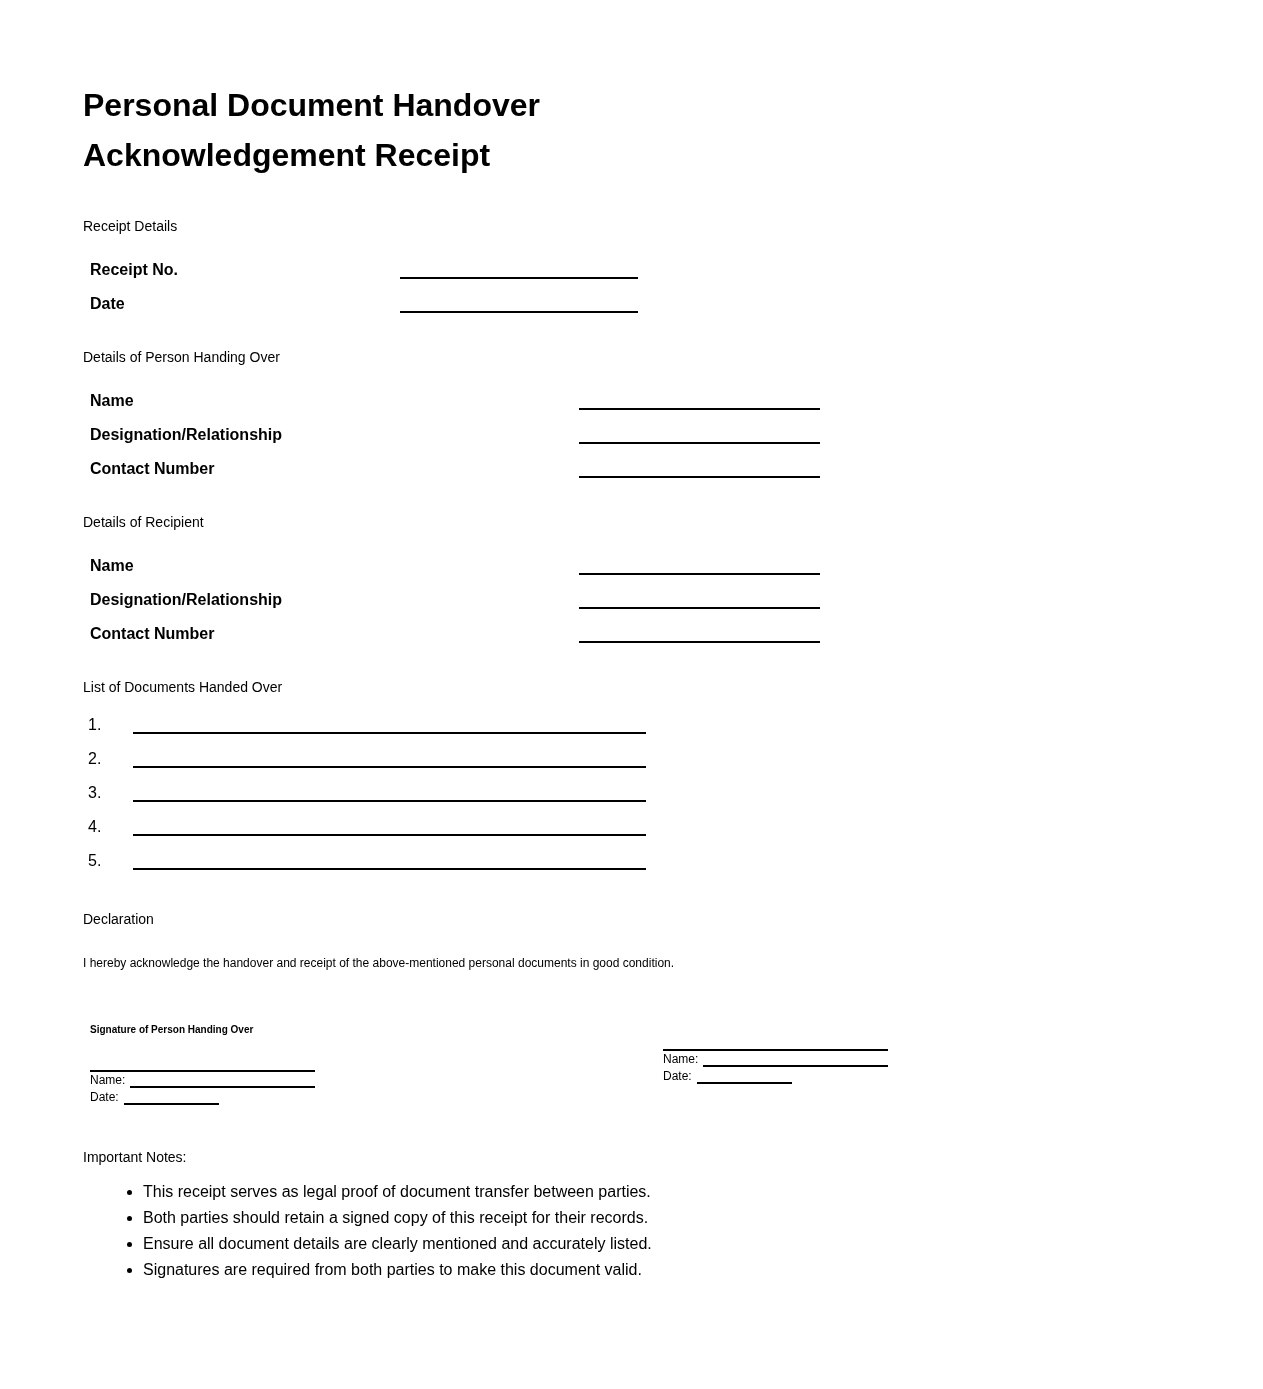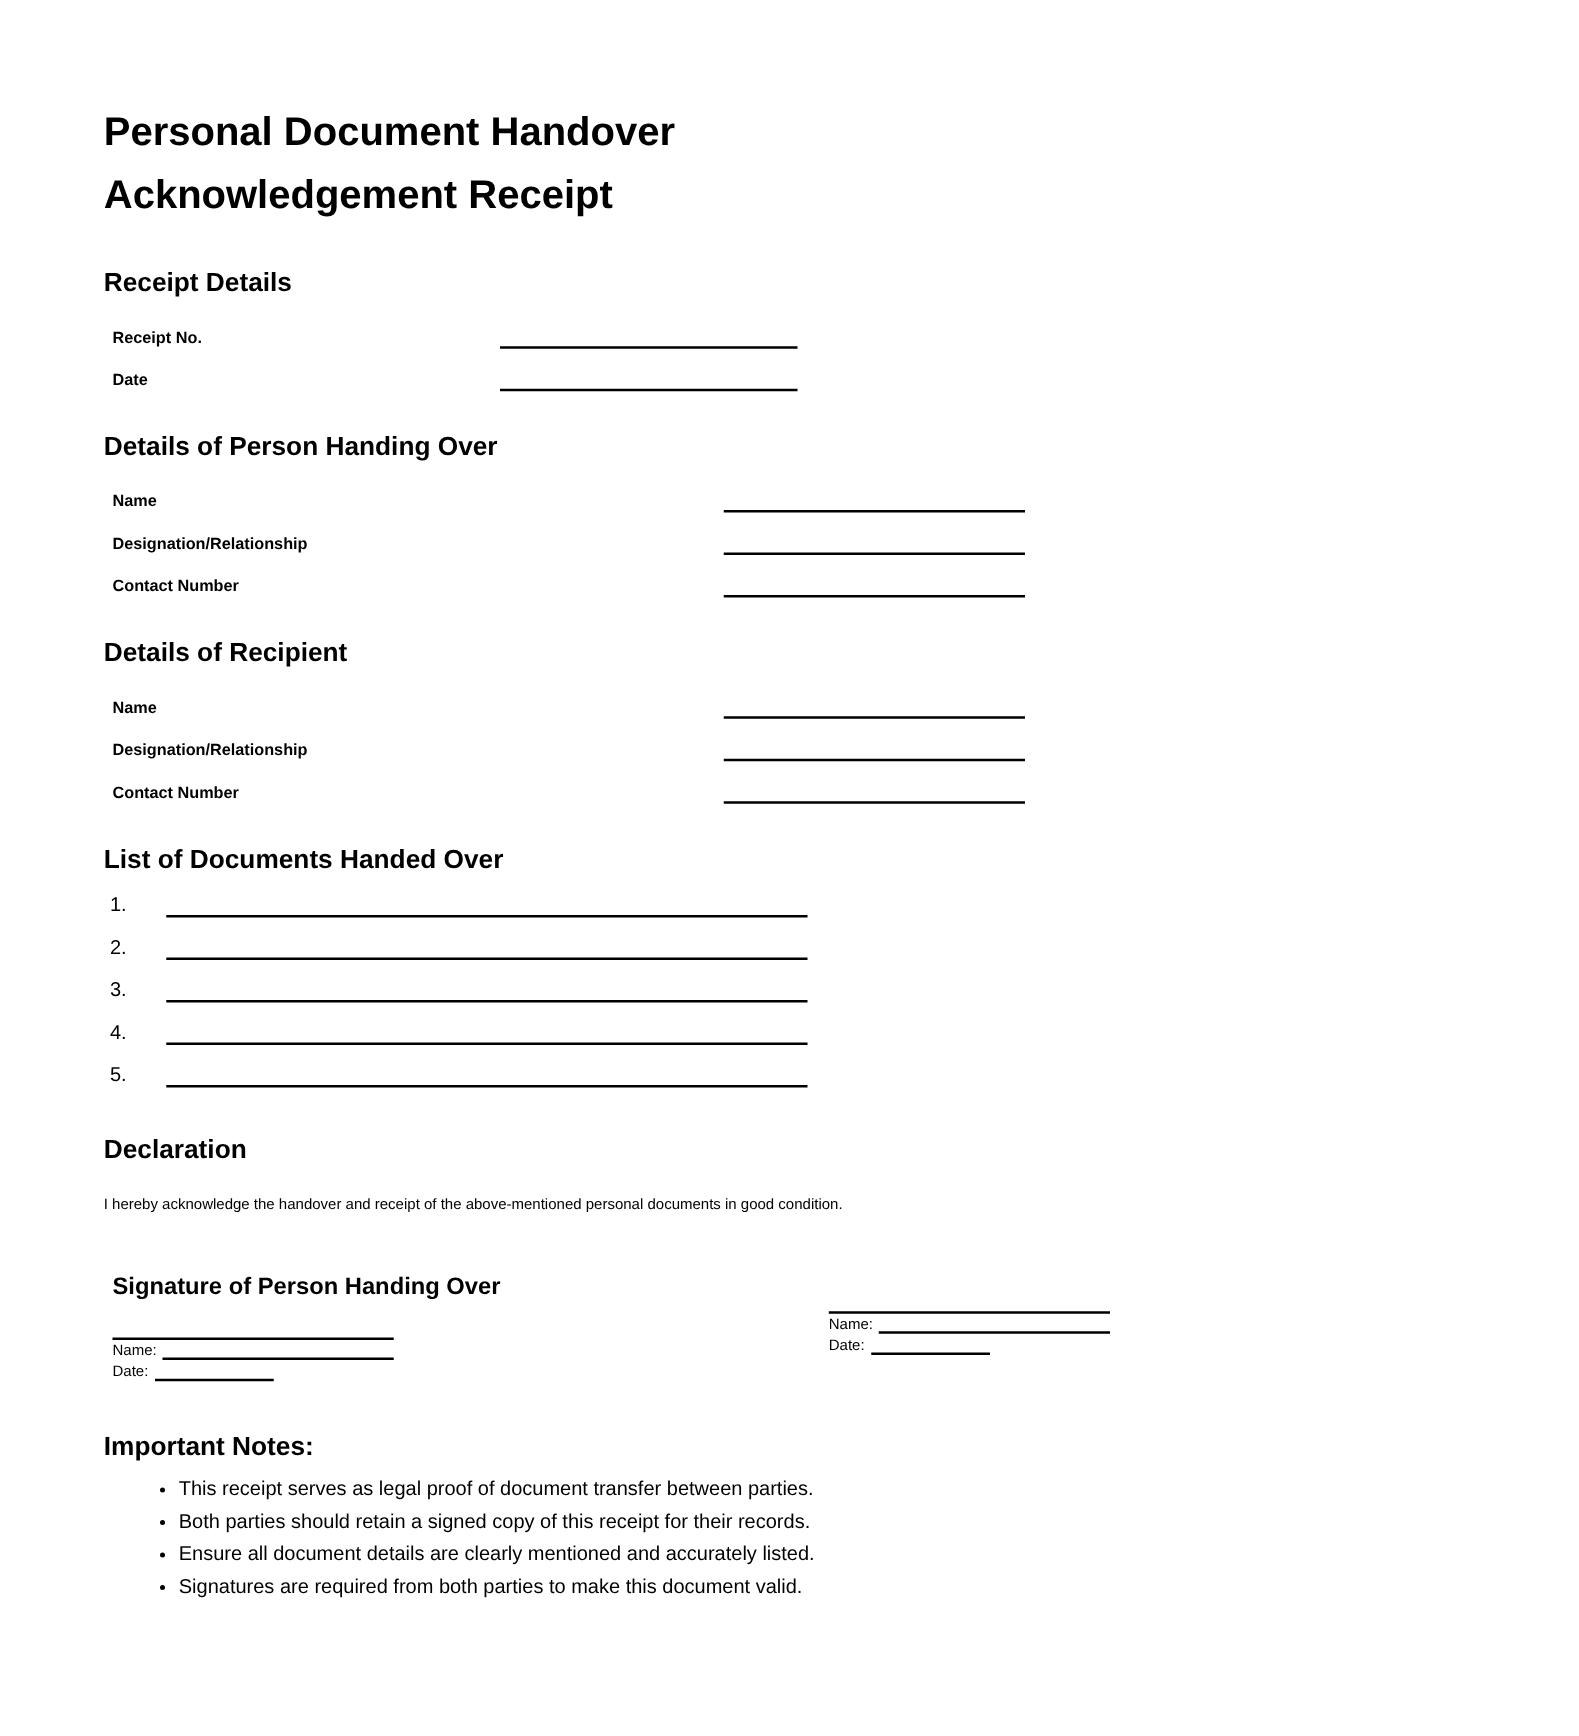--- a/index.html
+++ b/index.html
@@ -18,35 +18,35 @@
     padding: 80px 60px 0 83px;
     overflow: hidden;
   }
   .doc-title {
     margin: 0 0 36px 0;
     font-size: 32px;
     font-weight: bold;
     line-height: 50px;
   }
   .section-heading {
-    font-size: 21px;
-    font-weight: bold;
+    font-size: 14px;
+    font-weight: normal;
     line-height: 21px;
     margin: 34px 0 8px 0;
   }
   .section-heading.first { margin-top: 0; }
   .field-row {
     display: flex;
     align-items: flex-end;
     height: 34px;
     padding-left: 7px;
   }
   .field-label {
     font-weight: bold;
-    font-size: 13px;
+    font-size: 16px;
     line-height: 19px;
     flex: 0 0 auto;
   }
   .label-col-receipt { width: 310px; }
   .label-col-details { width: 489px; }
   .blank-line {
     border-bottom: 2px solid #000000;
     height: 2px;
     flex: 0 0 auto;
   }
@@ -72,21 +72,21 @@
     line-height: 21px;
     margin: 0;
   }
   .signatures {
     display: flex;
     margin-top: 45px;
     padding-left: 7px;
   }
   .sig-col { width: 573px; flex: 0 0 auto; }
   .sig-heading {
-    font-size: 19px;
+    font-size: 10px;
     font-weight: bold;
     line-height: 21px;
   }
   .sig-rule {
     width: 225px;
     height: 16px;
     border-bottom: 2px solid #000000;
     margin-top: 16px;
   }
   .sig-row {

